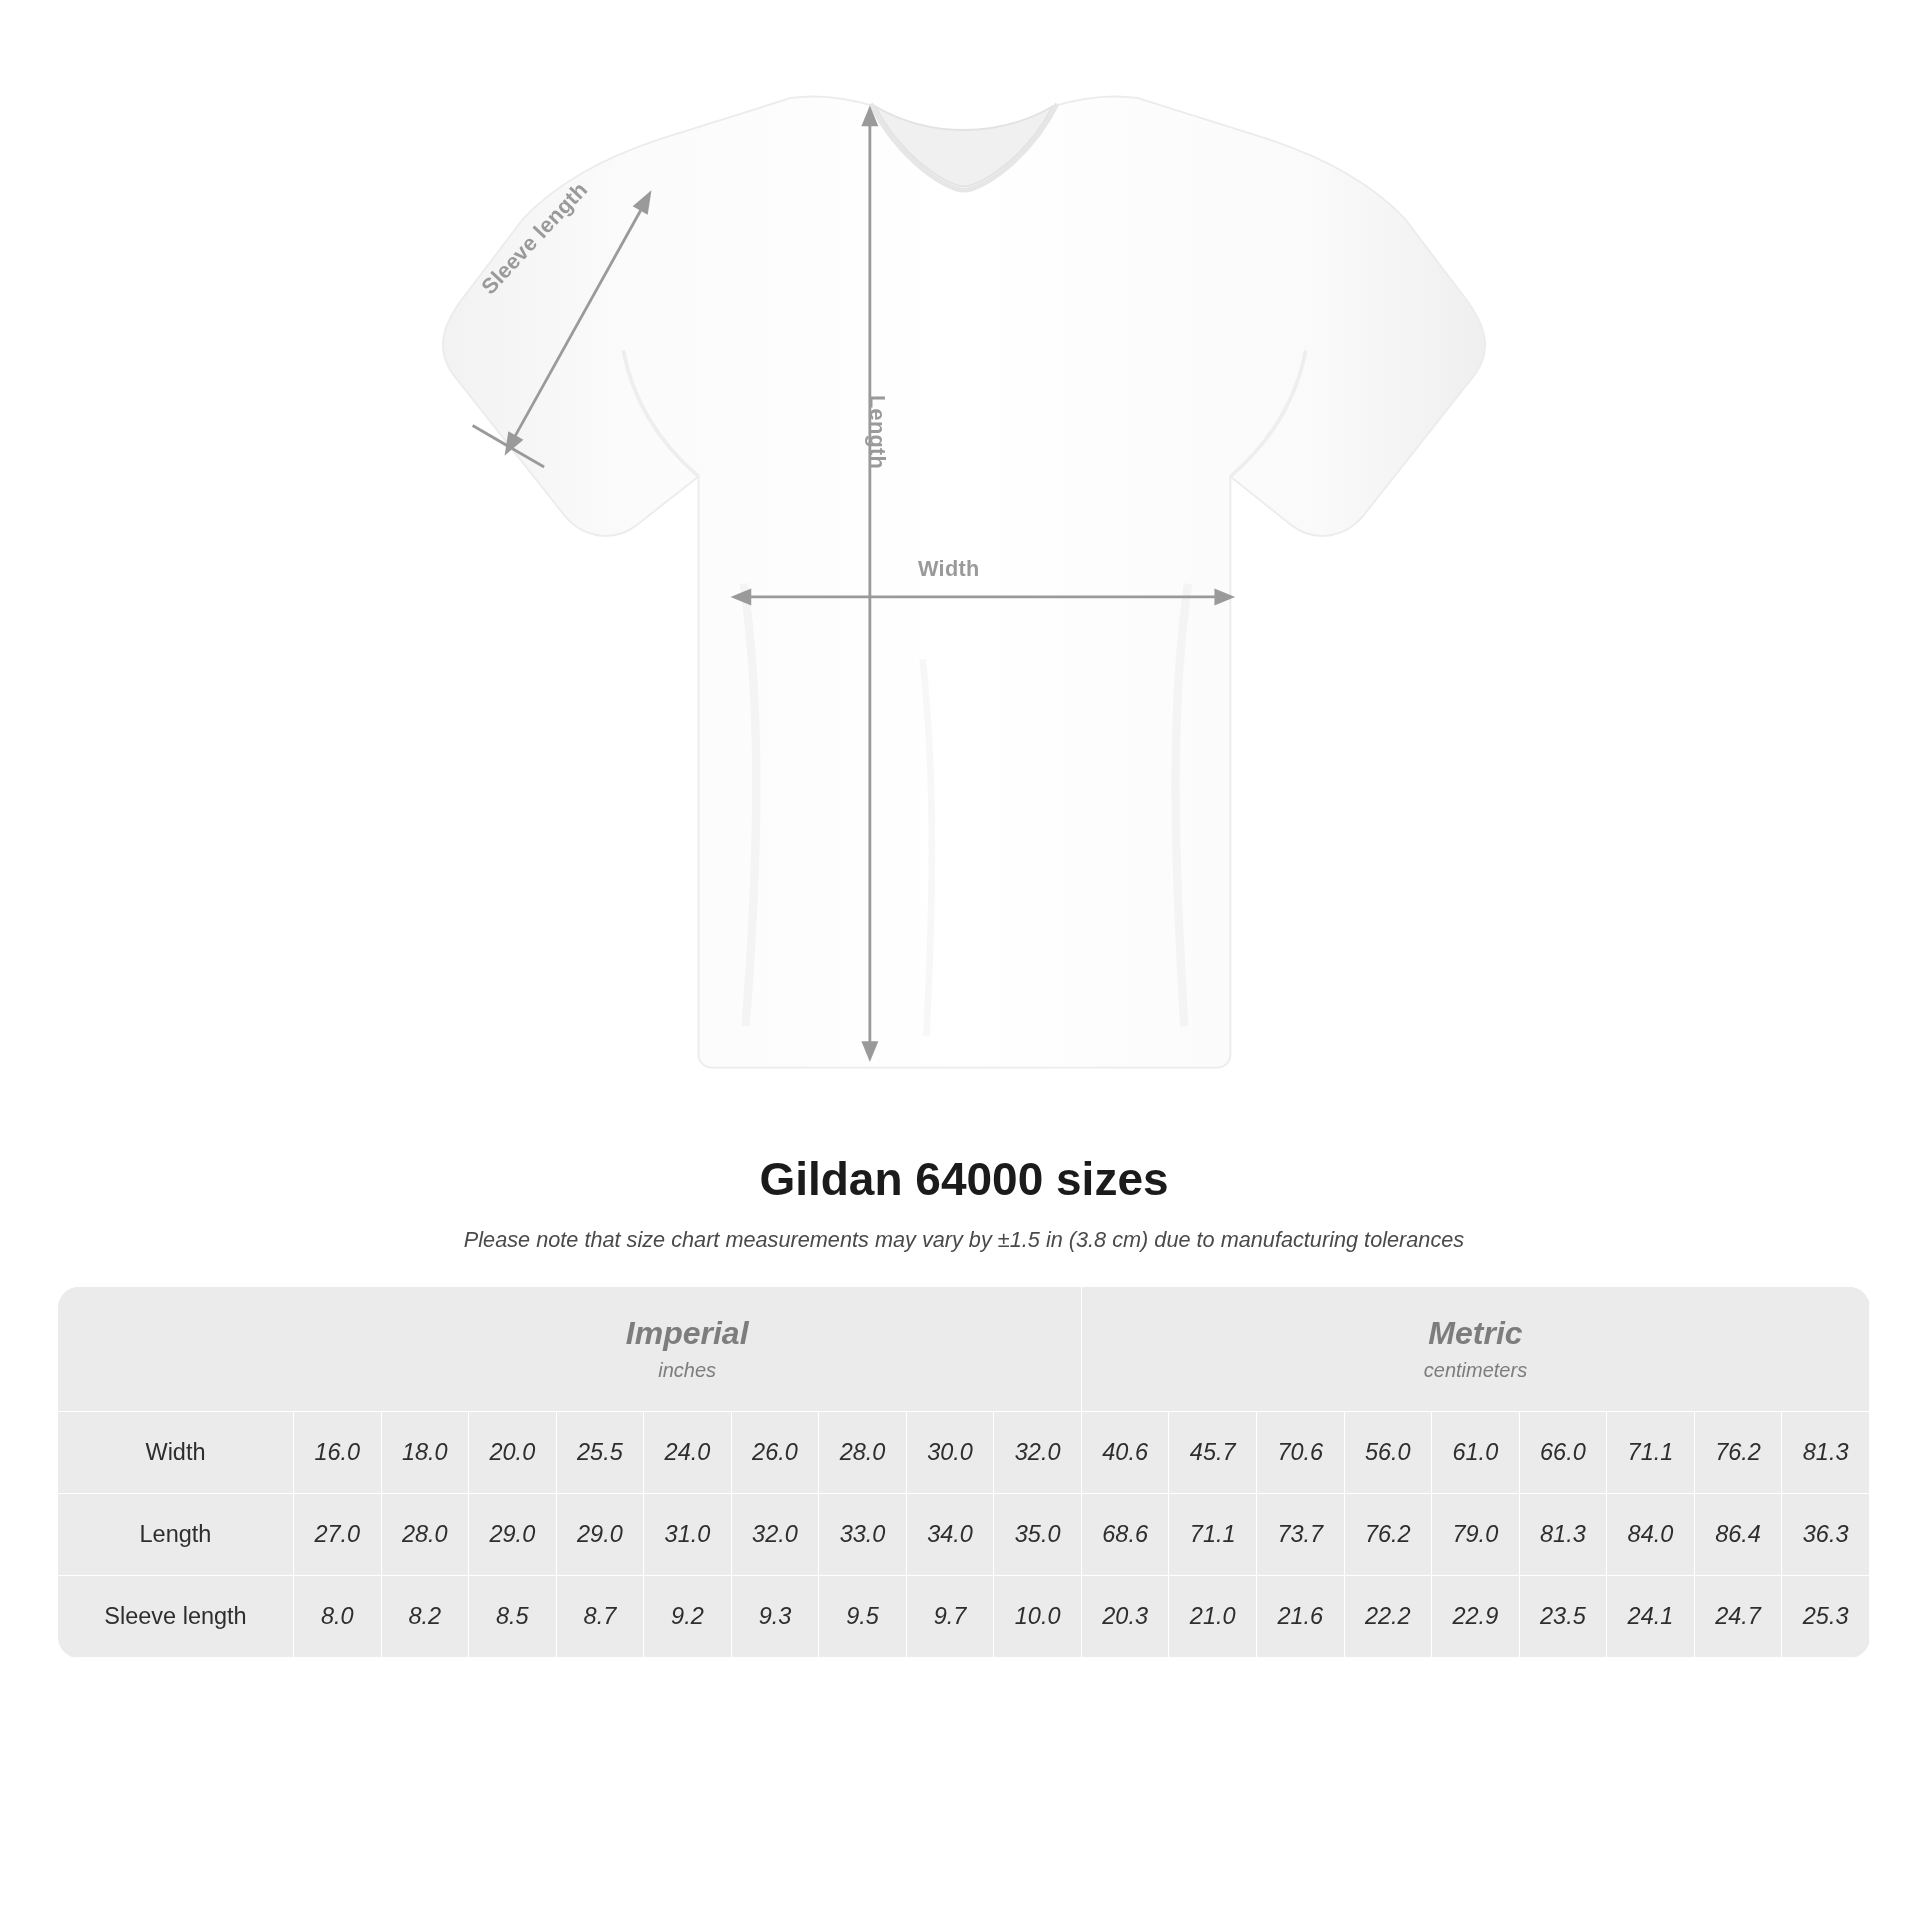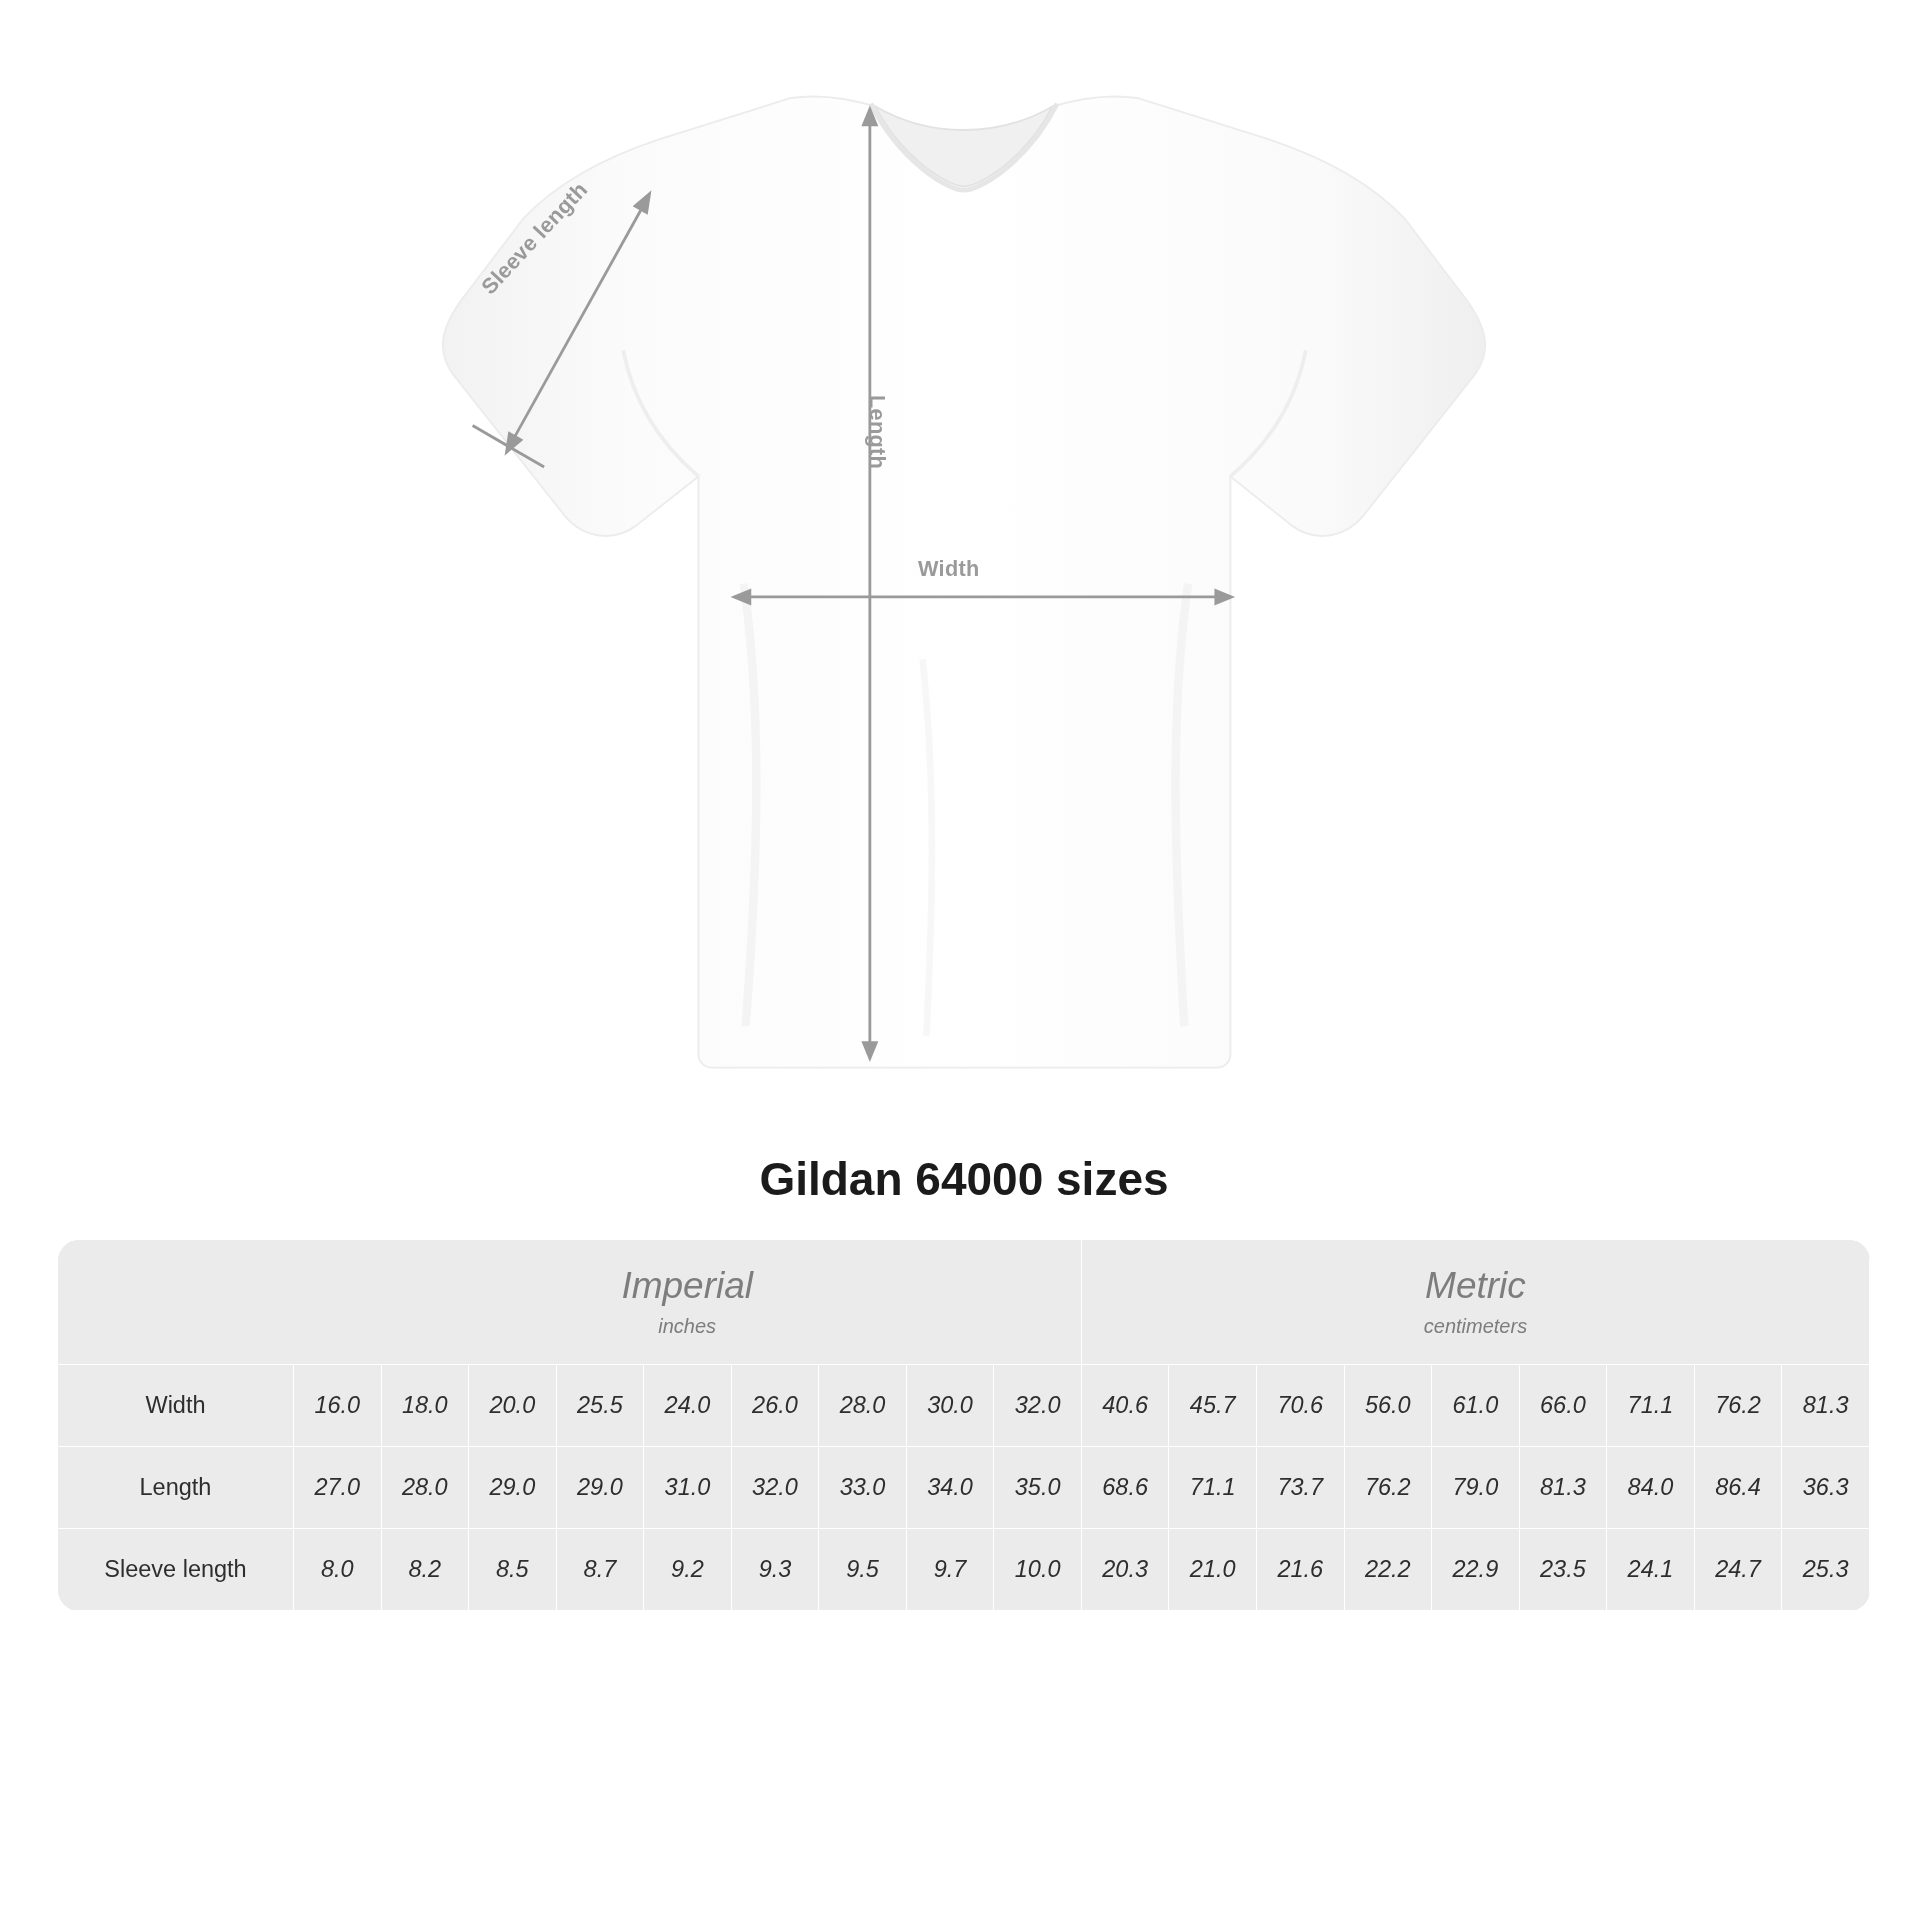--- a/index.html
+++ b/index.html
@@ -96,23 +96,23 @@
     height: 81px;
     font-weight: normal;
   }
   .sys-head {
     height: 124px !important;
     background: #ebebeb !important;
     border: none !important;
     border-right: 1.9px solid #ffffff !important;
   }
   .sys-head .sys-name {
-    font-size: 37px;
+    font-size: 32px;
     font-style: italic;
-    font-weight: normal;
+    font-weight: bold;
     color: #7d7d7d;
     line-height: 1.1;
   }
   .sys-head .sys-unit {
     font-size: 20px;
     font-style: italic;
     color: #7d7d7d;
     margin-top: 7.5px;
   }
   .corner-cell {
@@ -224,20 +224,21 @@
         <line x1="502" y1="452" x2="578" y2="496"></line>
       </g>
     </svg>
 
     <div class="dim-label label-sleeve">Sleeve length</div>
     <div class="dim-label label-length">Length</div>
     <div class="dim-label label-width">Width</div>
   </div>
 
   <div class="chart-title">Gildan 64000 sizes</div>
+  <div class="chart-note">Please note that size chart measurements may vary by ±1.5 in (3.8 cm) due to manufacturing tolerances</div>
 
   <div class="table-wrap">
     <table class="size-table">
       <colgroup>
         <col style="width:13%">
       </colgroup>
       <thead>
         <tr>
           <th class="corner-cell"></th>
           <th class="sys-head" colspan="9">

